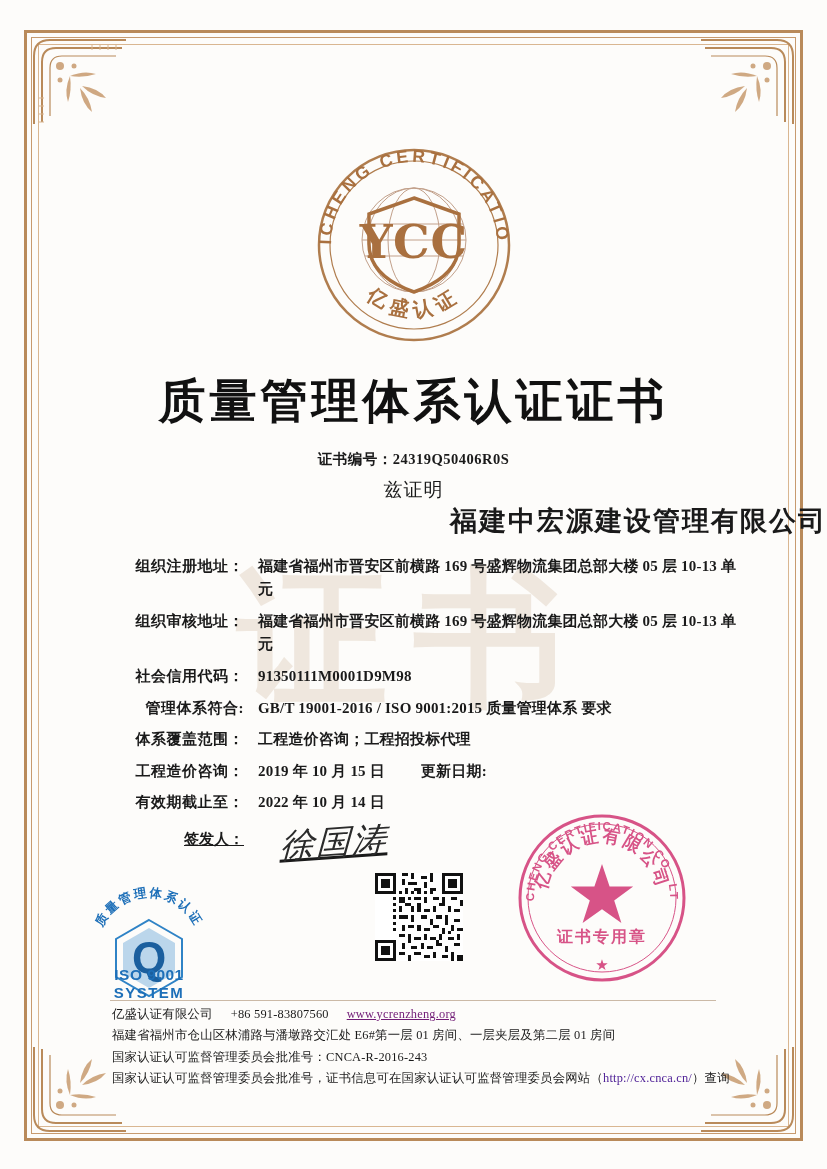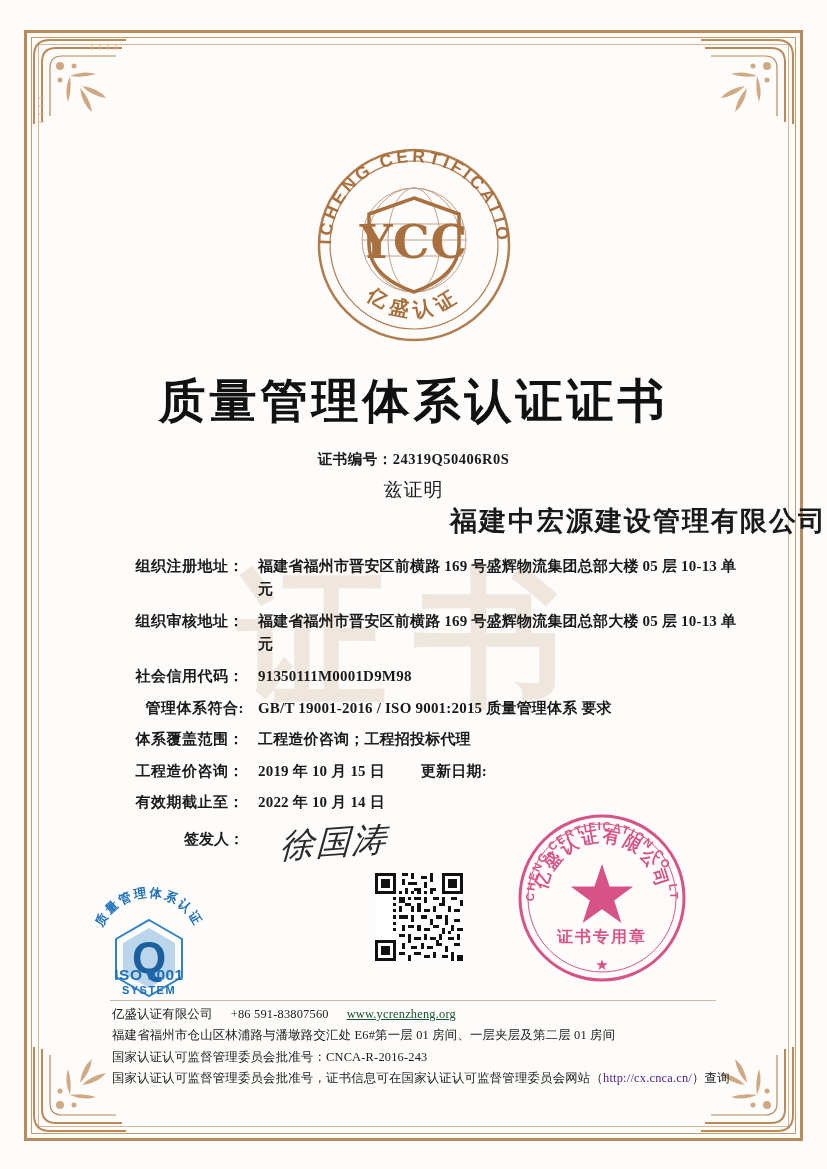--- a/index.html
+++ b/index.html
@@ -155,20 +155,21 @@
   .field-row.tall { margin-bottom: 10px; }
 
   
   .sign-row {
     position: absolute;
     left: 108px;
     top: 830px;
     width: 640px;
     display: flex;
     align-items: flex-start;
+    text-decoration: underline;
   }
   .sign-label {
     width: 136px;
     text-align: right;
     padding-right: 14px;
     font-weight: bold;
     font-size: 15px;
     flex: none;
   }
   .signature {
@@ -194,21 +195,21 @@
   .iso-text {
     position: absolute;
     left: 88px;
     top: 966px;
     width: 122px;
     text-align: center;
     color: #1d6fb8;
     font-family: Liberation Sans, sans-serif;
   }
   .iso-text .l1 { font-size: 15.5px; font-weight: bold; letter-spacing: .5px; }
-  .iso-text .l2 { font-size: 11px; font-weight: bold; letter-spacing: 1.5px; }
+  .iso-text .l2 { font-size: 15px; font-weight: bold; letter-spacing: 1.5px; }
 
   
   .qr {
     position: absolute;
     left: 375px;
     top: 873px;
     width: 88px;
     height: 88px;
   }
 
@@ -230,21 +231,21 @@
     font-size: 12.4px;
     line-height: 1.72;
     letter-spacing: 0.2px;
   }
   .footer .line1 {
     display: flex;
     gap: 18px;
     align-items: baseline;
   }
   .footer .url {
-    color: #14532d;
+    color: #701a75;
     text-decoration: underline;
   }
   .footer .gov {
     color: #4c1d95;
   }
   .footer-div {
     position: absolute;
     left: 110px;
     top: 1000px;
     width: 606px;

